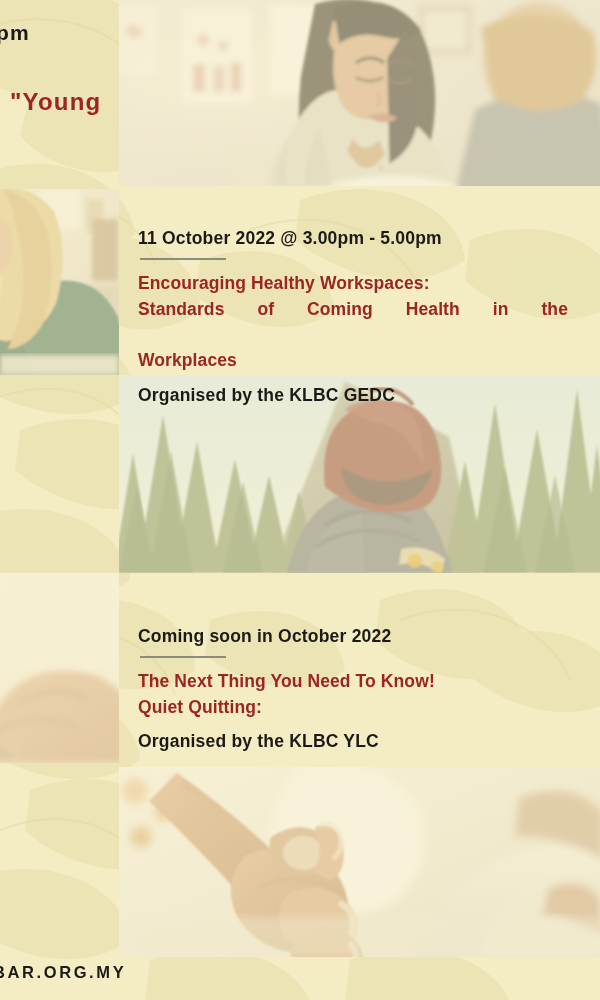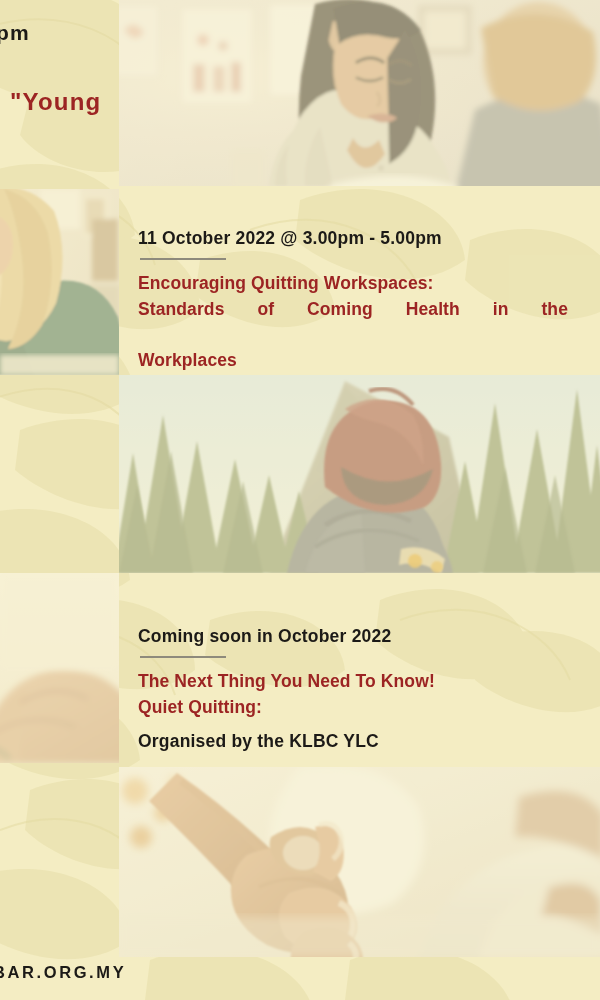--- a/index.html
+++ b/index.html
@@ -280,24 +280,25 @@
         <rect x="0" y="166" width="119" height="20" fill="#efe7d8"></rect>
       </g>
     </svg>
     <div class="wash"></div>
   </div>
 
   <div class="panel" style="left:138px; top:196px; width:430px;">
     <div class="date-line">11 October 2022 @ 3.00pm - 5.00pm</div>
     <div class="rule"></div>
     <div class="title-red">
-      <div>Encouraging Quitting Workspaces:</div>
+      <div>Encouraging Healthy Workspaces:</div>
       <div class="justified">Standards of Coming Health in the</div>
       <div>Workplaces</div>
     </div>
+    <div class="organiser">Organised by the KLBC GEDC</div>
   </div>
 
   <div class="photo" style="left:119px; top:375px; width:481px; height:198px;">
     <svg viewBox="0 0 481 198" preserveAspectRatio="xMidYMid slice" aria-hidden="true">
       <defs>
         <linearGradient id="sky3" x1="0" y1="0" x2="0" y2="1">
           <stop offset="0%" stop-color="#d6e6ee"></stop>
           <stop offset="100%" stop-color="#eef2e8"></stop>
         </linearGradient>
         <linearGradient id="rock3" x1="0" y1="0" x2="1" y2="1">

